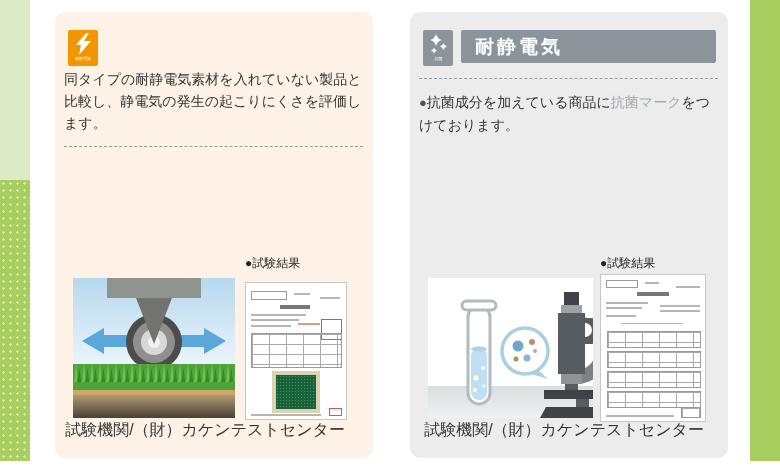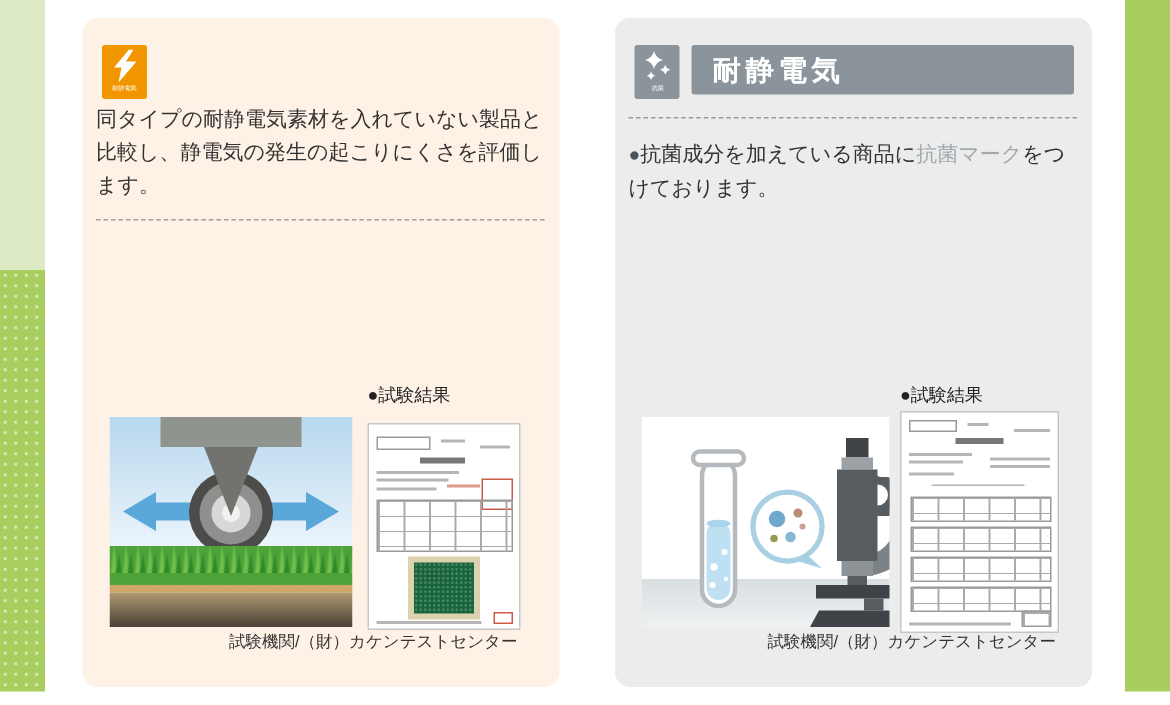--- a/index.html
+++ b/index.html
@@ -36,21 +36,21 @@
   .note .bullet{font-size:13px;}
   .panel--antistatic .bullet{color:#f29600;}
   .panel--antibacterial .bullet{color:#4a545c;}
   .note-link{text-decoration:none;cursor:pointer;margin-top:19px;}
   .panel--antistatic .note-link{color:#f29600;}
   .panel--antibacterial .note-link{color:#9fa9ae;}
 
   .result-label{position:absolute;left:190px;top:243px;font-size:12px;color:#222;white-space:nowrap;}
   .illo{position:absolute;left:18px;top:266px;}
   .illo svg{display:block;}
-  .caption{position:absolute;top:408px;font-size:11px;color:#333;white-space:nowrap;}
+  .caption{position:absolute;top:408px;font-size:16px;color:#333;white-space:nowrap;}
   .panel--antistatic .caption{right:28px;}
   .panel--antibacterial .caption{right:24px;}
 
   
   .doc{position:absolute;background:#fff;border:1px solid #c6c6c6;}
   .doc--antistatic{left:190px;top:270px;width:100px;height:136px;}
   .doc--antibacterial{left:190px;top:262px;width:104px;height:146px;}
   .doc *{position:absolute;}
   .g-box{border:1px solid #9a9a9a;}
   .g-line{background:#b5b5b5;height:2px;}

